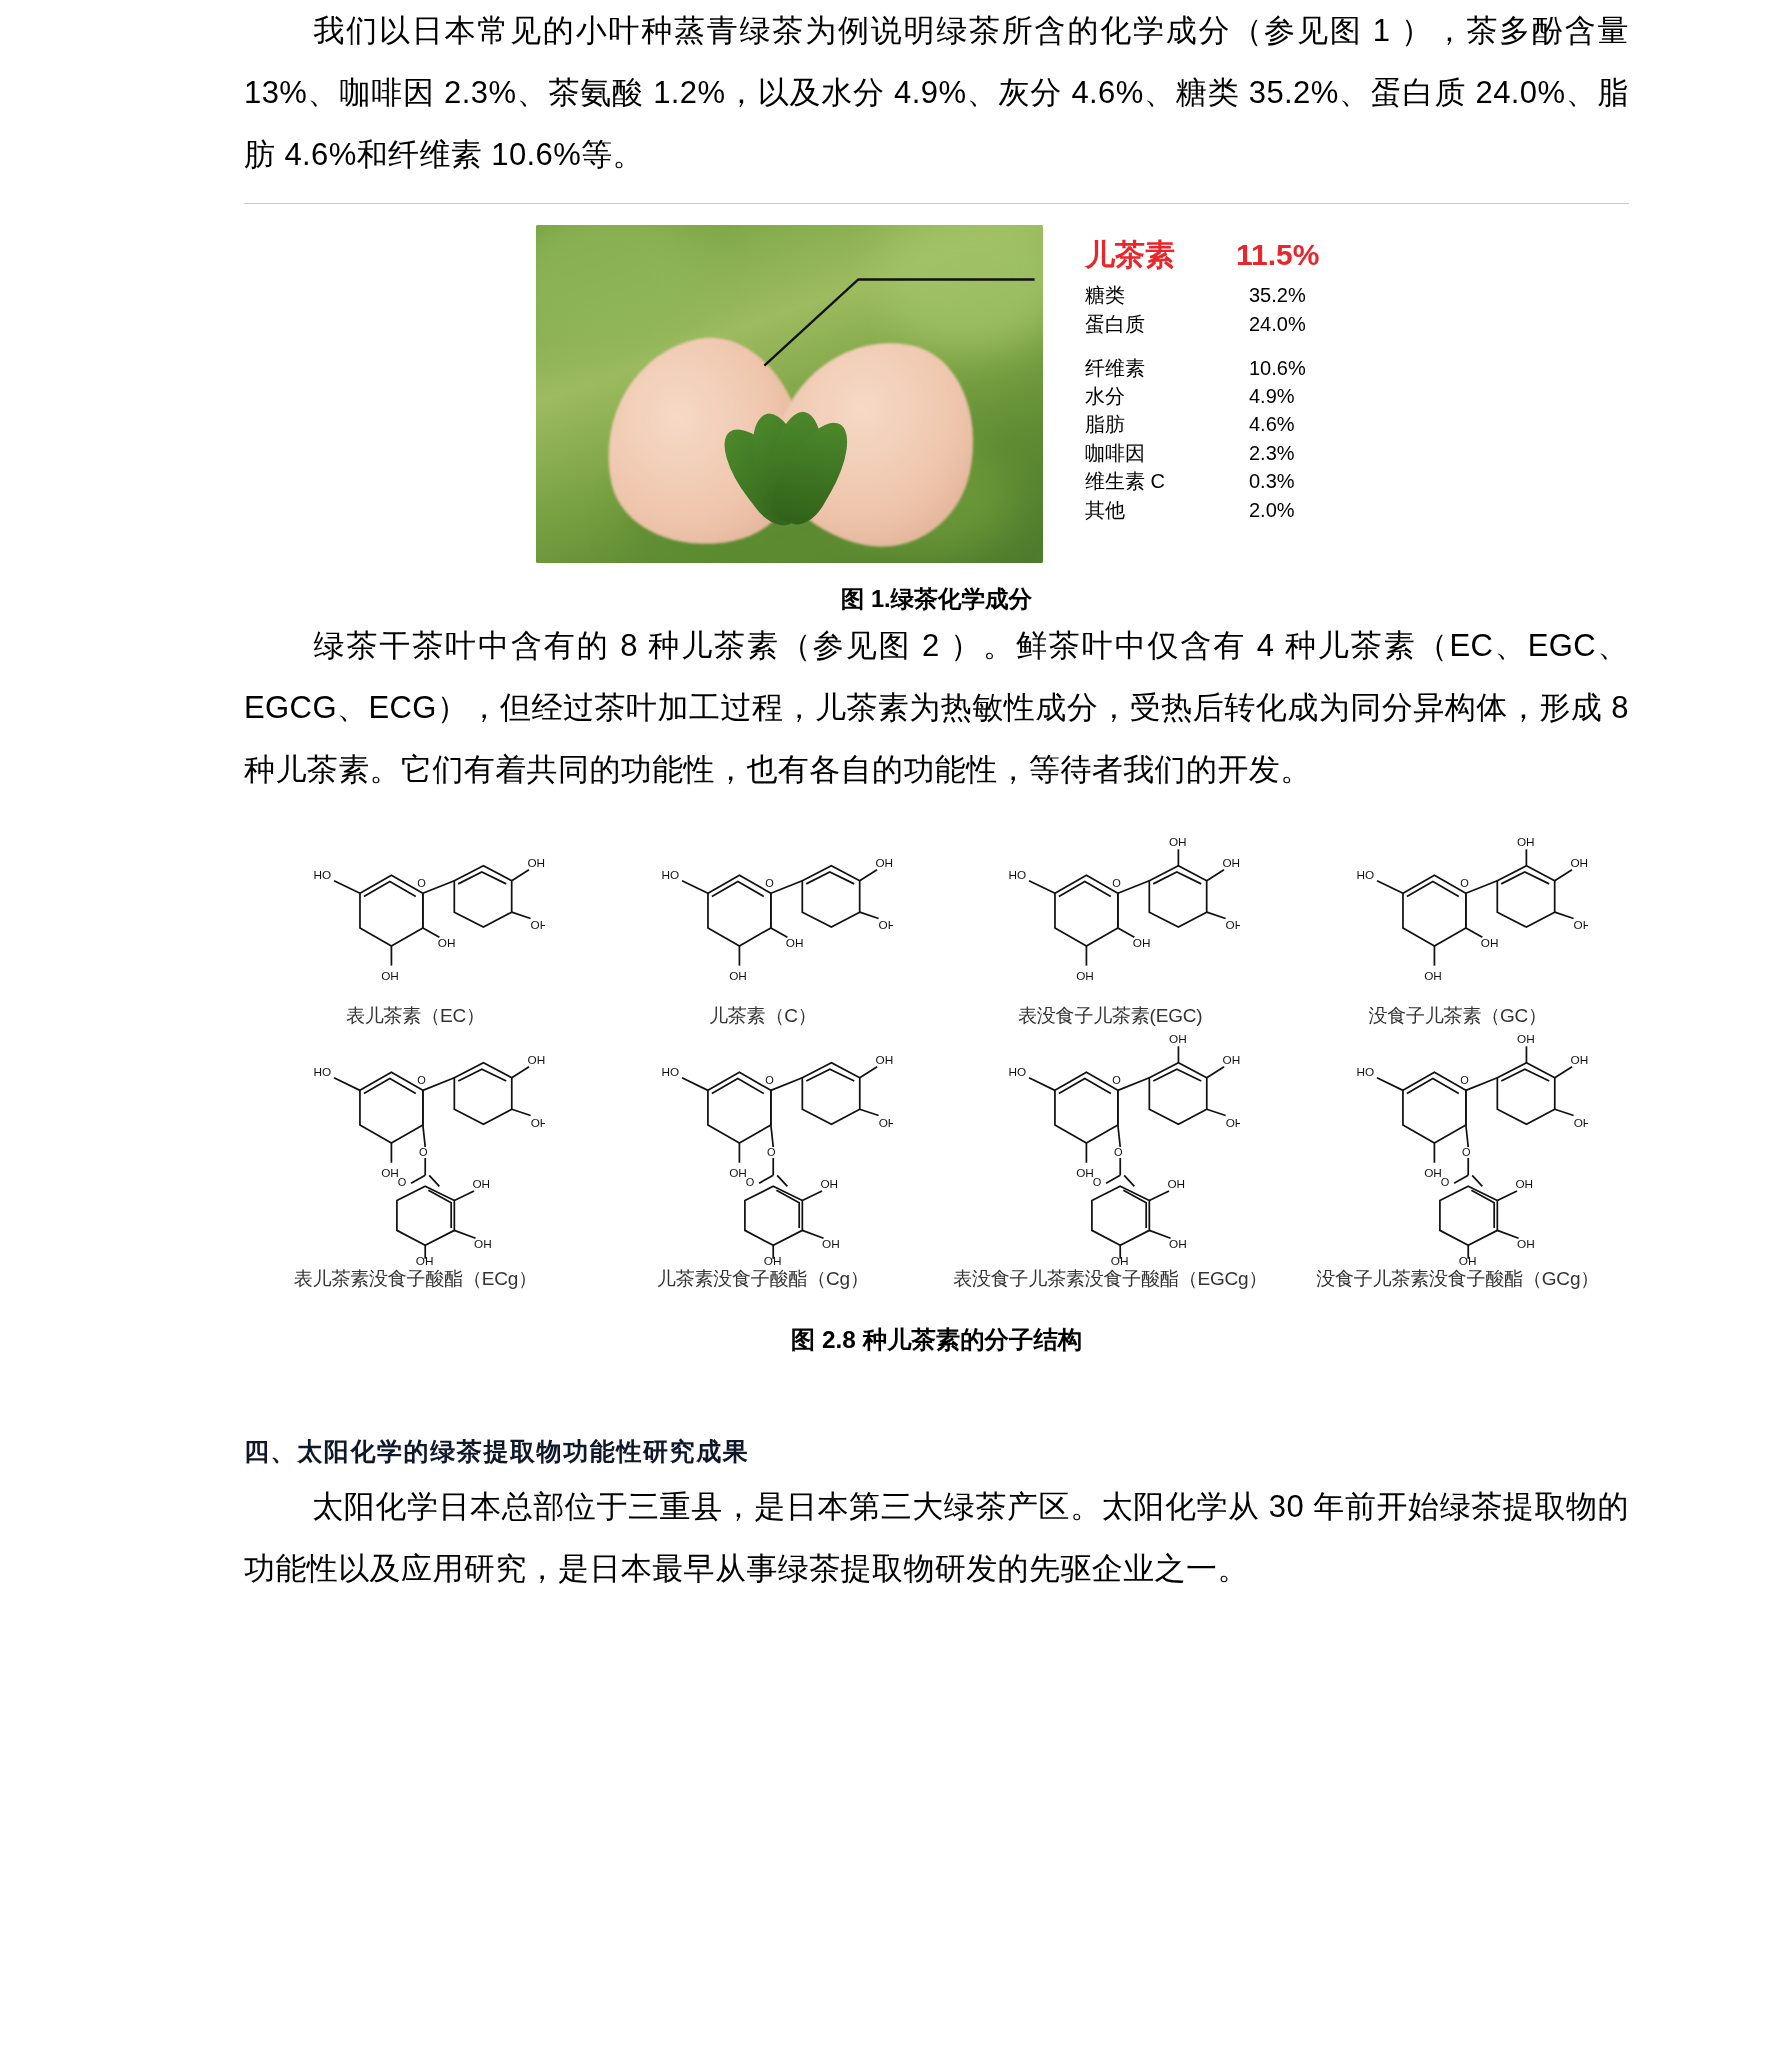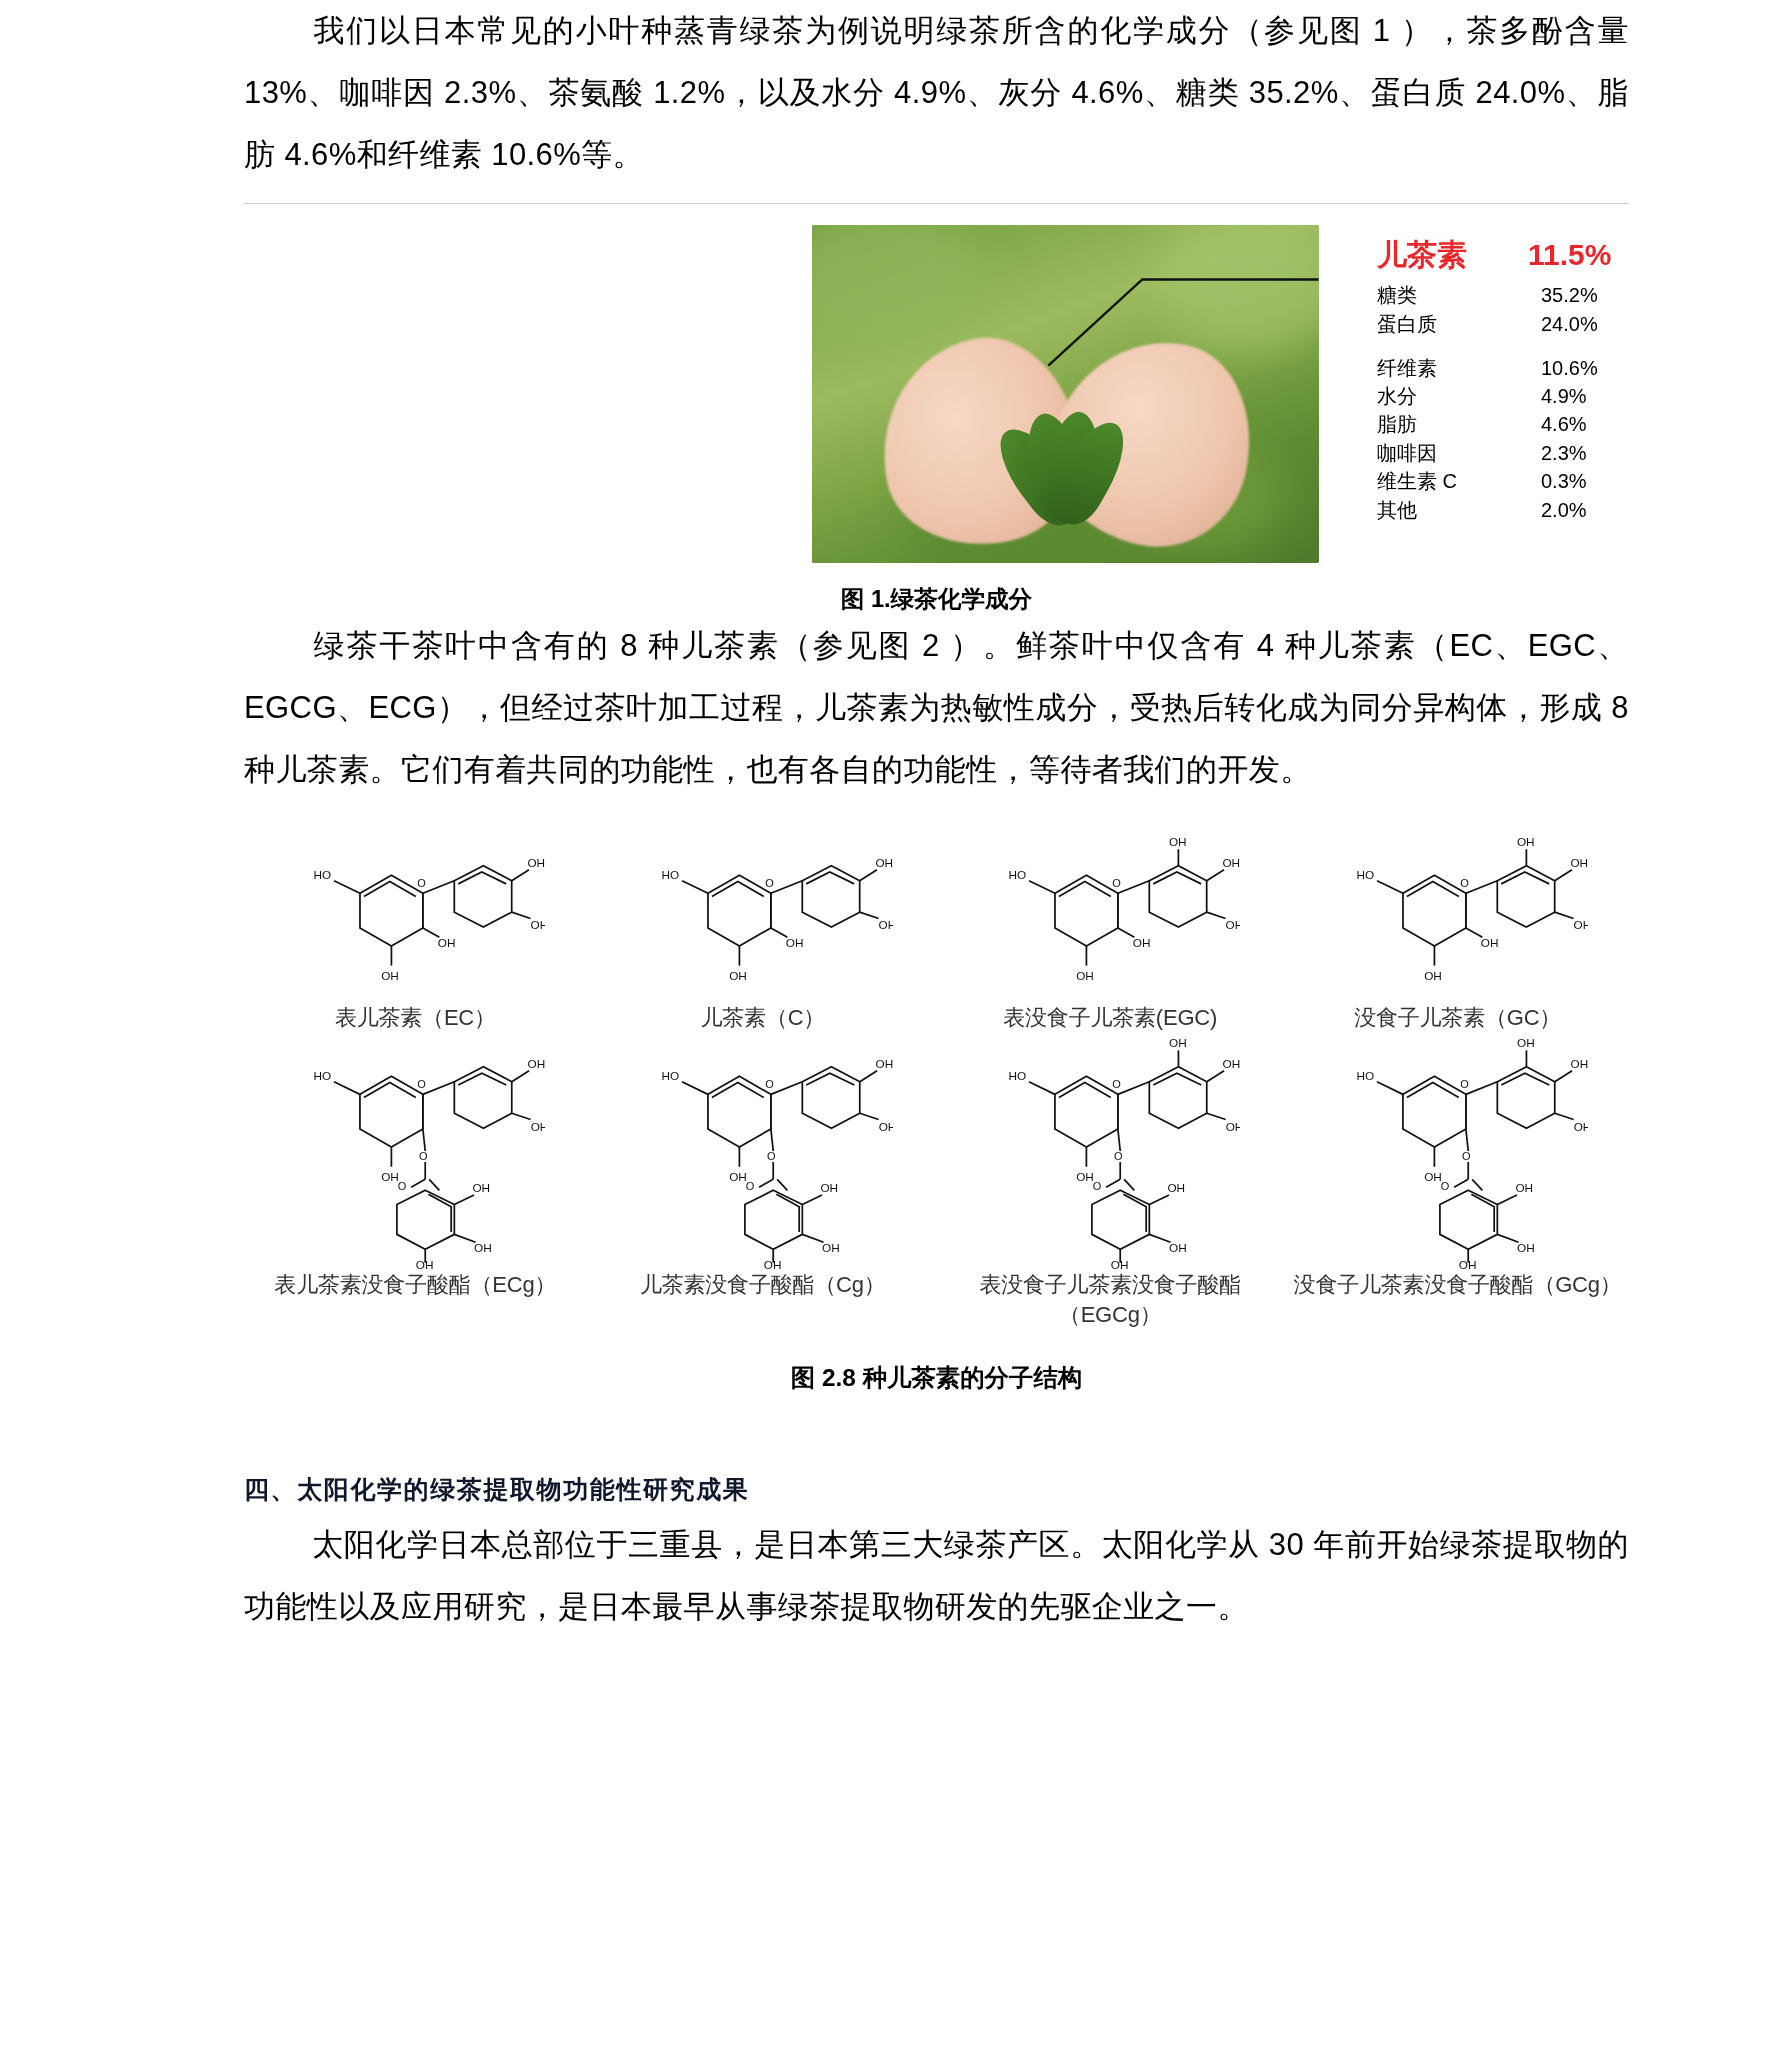--- a/index.html
+++ b/index.html
@@ -41,23 +41,23 @@
   .para1 { margin-top: 14px; }
 
   
   .fig1-wrap {
     margin-top: 17.3px;
     border-top: 1.6px solid #c8c8c8;
     padding-top: 20.5px;
   }
   .fig1-row {
     display: flex;
-    justify-content: flex-end;
+    justify-content: center;
     align-items: flex-start;
-    gap: 8px;
+    gap: 0px;
   }
   .photo {
     width: 507px;
     height: 338px;
     position: relative;
     overflow: hidden;
     border-radius: 1.6px;
     background: linear-gradient(160deg, #6f9a3c 0%, #86ad4e 18%, #9dbb5f 34%, #7aa343 55%, #5e8b33 75%, #4d7a2c 100%);
   }
   .photo .blur-blob {
@@ -145,21 +145,21 @@
   
   .struct-fig { margin-top: 31px; }
   .struct-grid {
     display: grid;
     grid-template-columns: repeat(4, 1fr);
     gap: 0px 4.7px;
   }
   .struct-cell { text-align: center; }
   .struct-cell svg { display: block; margin: 0 auto; }
   .struct-label {
-    font-size: 22px;
+    font-size: 19px;
     font-family: "Liberation Sans", sans-serif;
     color: #333;
     margin-top: 1.6px;
     letter-spacing: -0.2px;
   }
   .struct-caption {
     text-align: center;
     font-size: 24.4px;
     font-weight: bold;
     font-family: "Liberation Sans", sans-serif;

